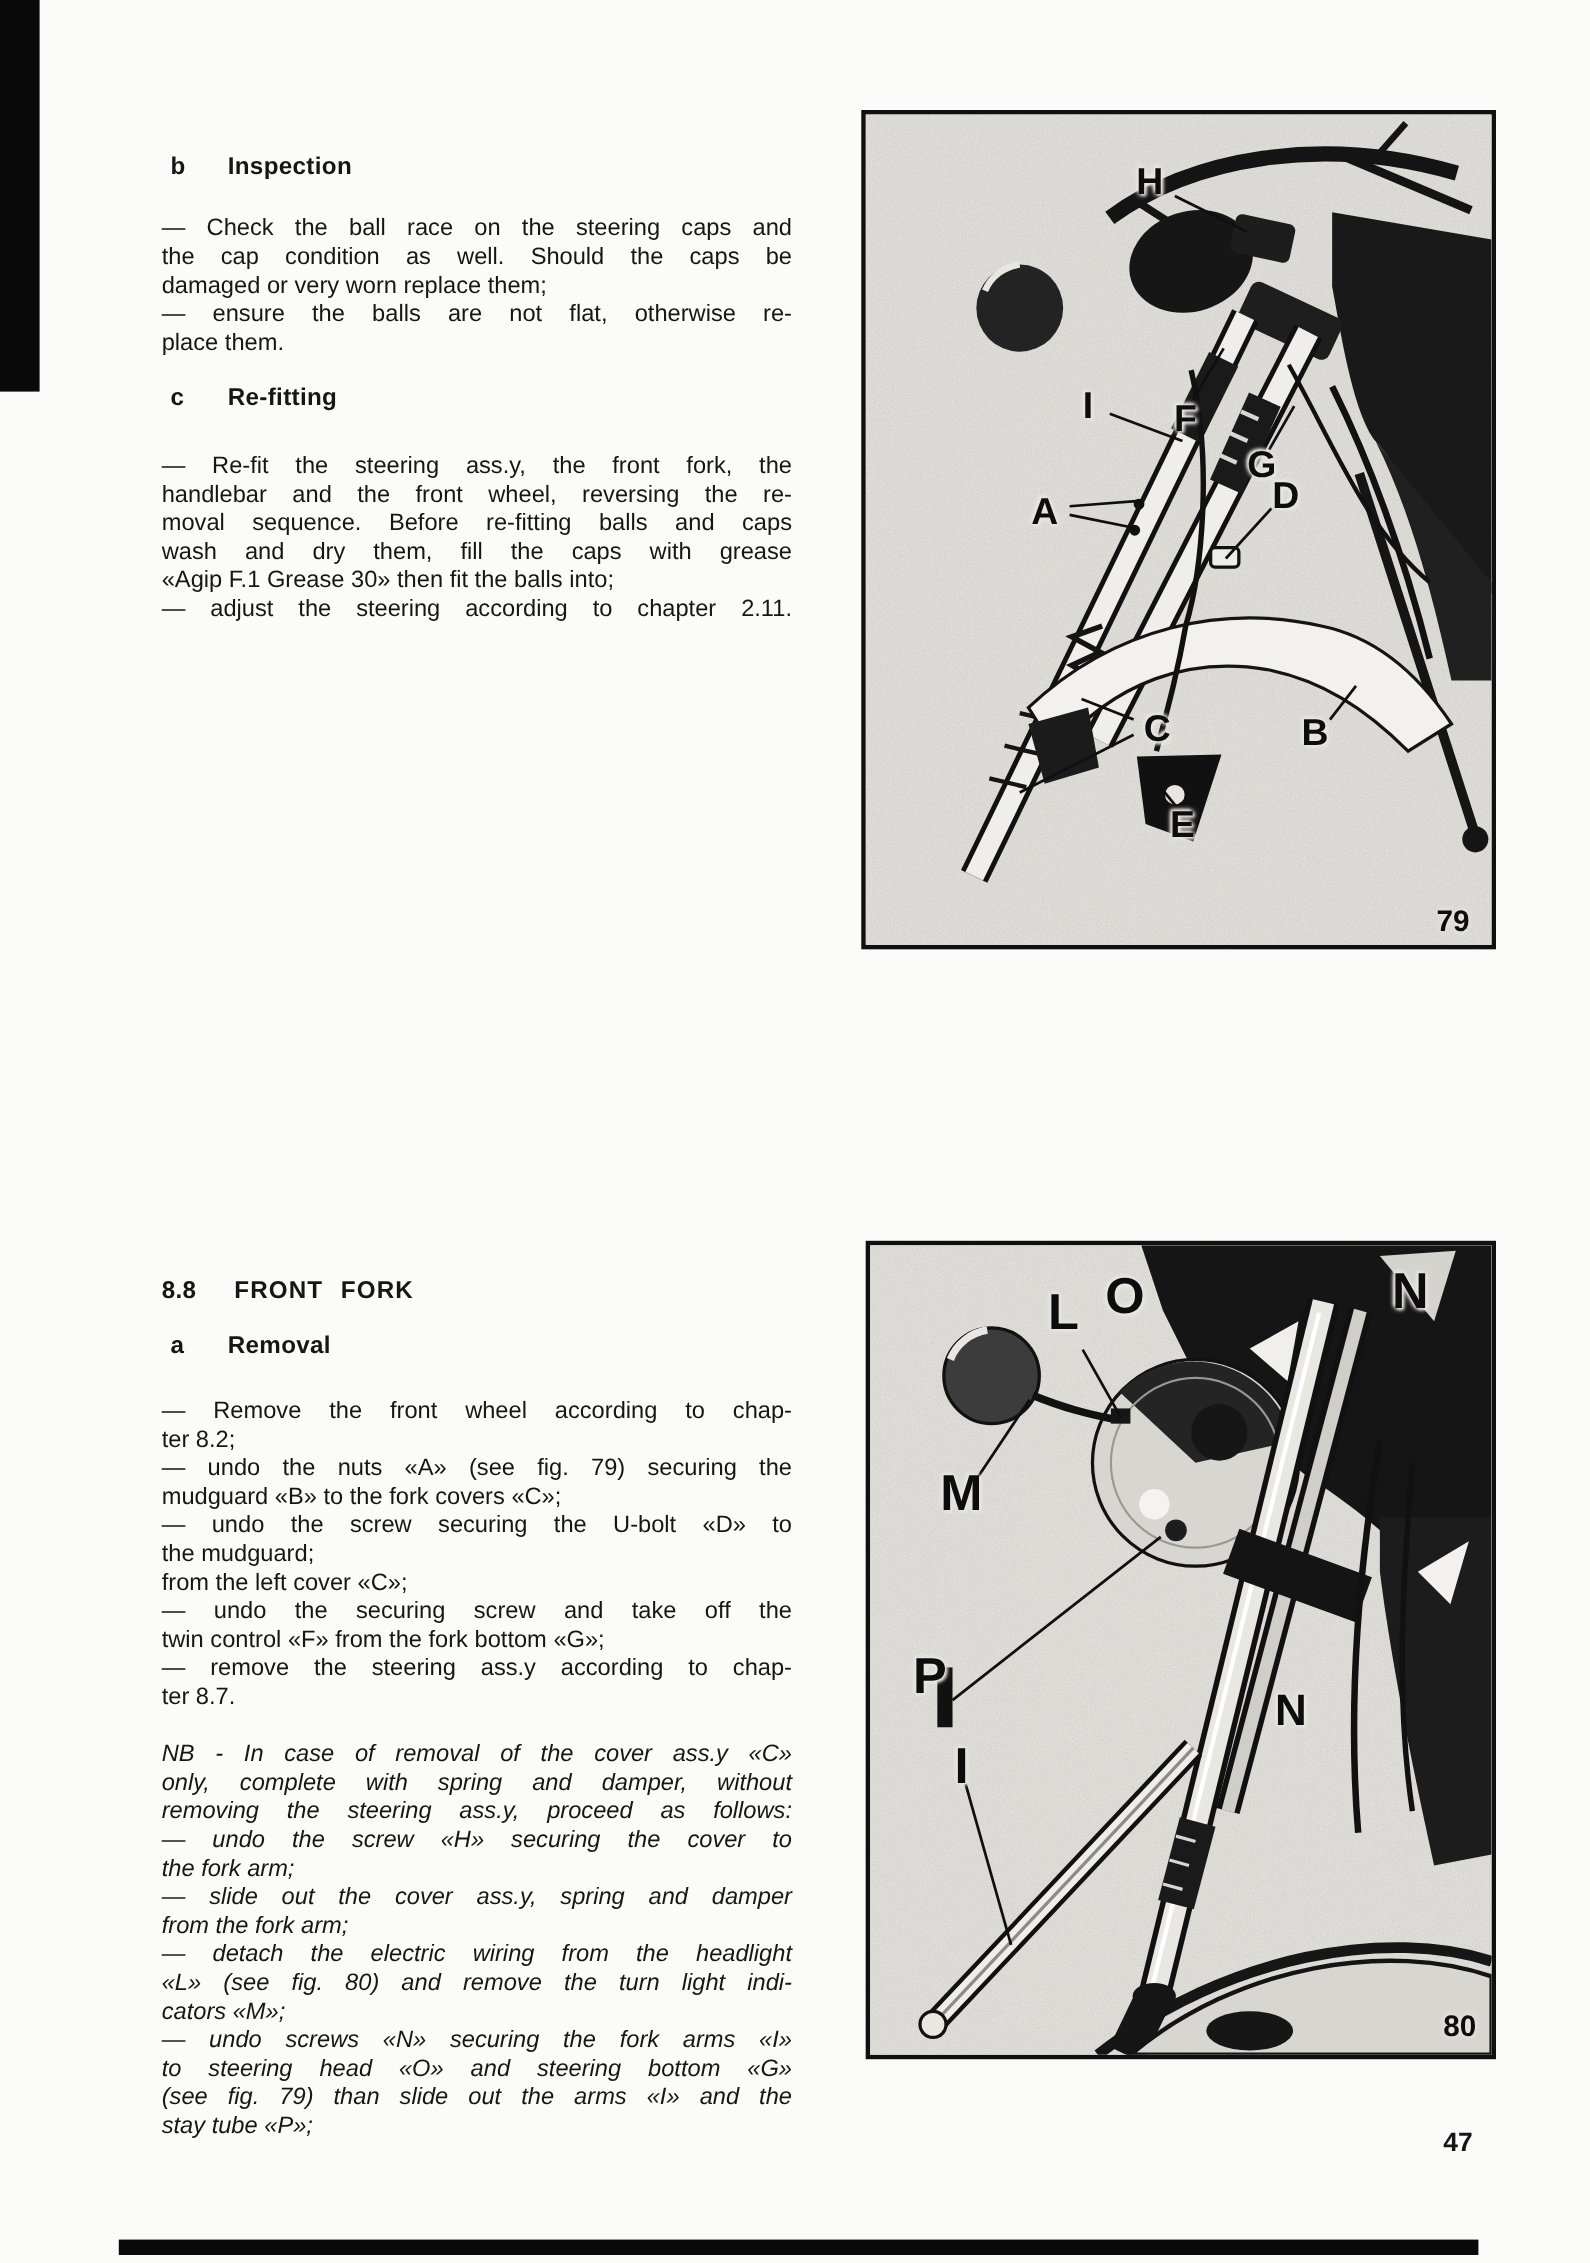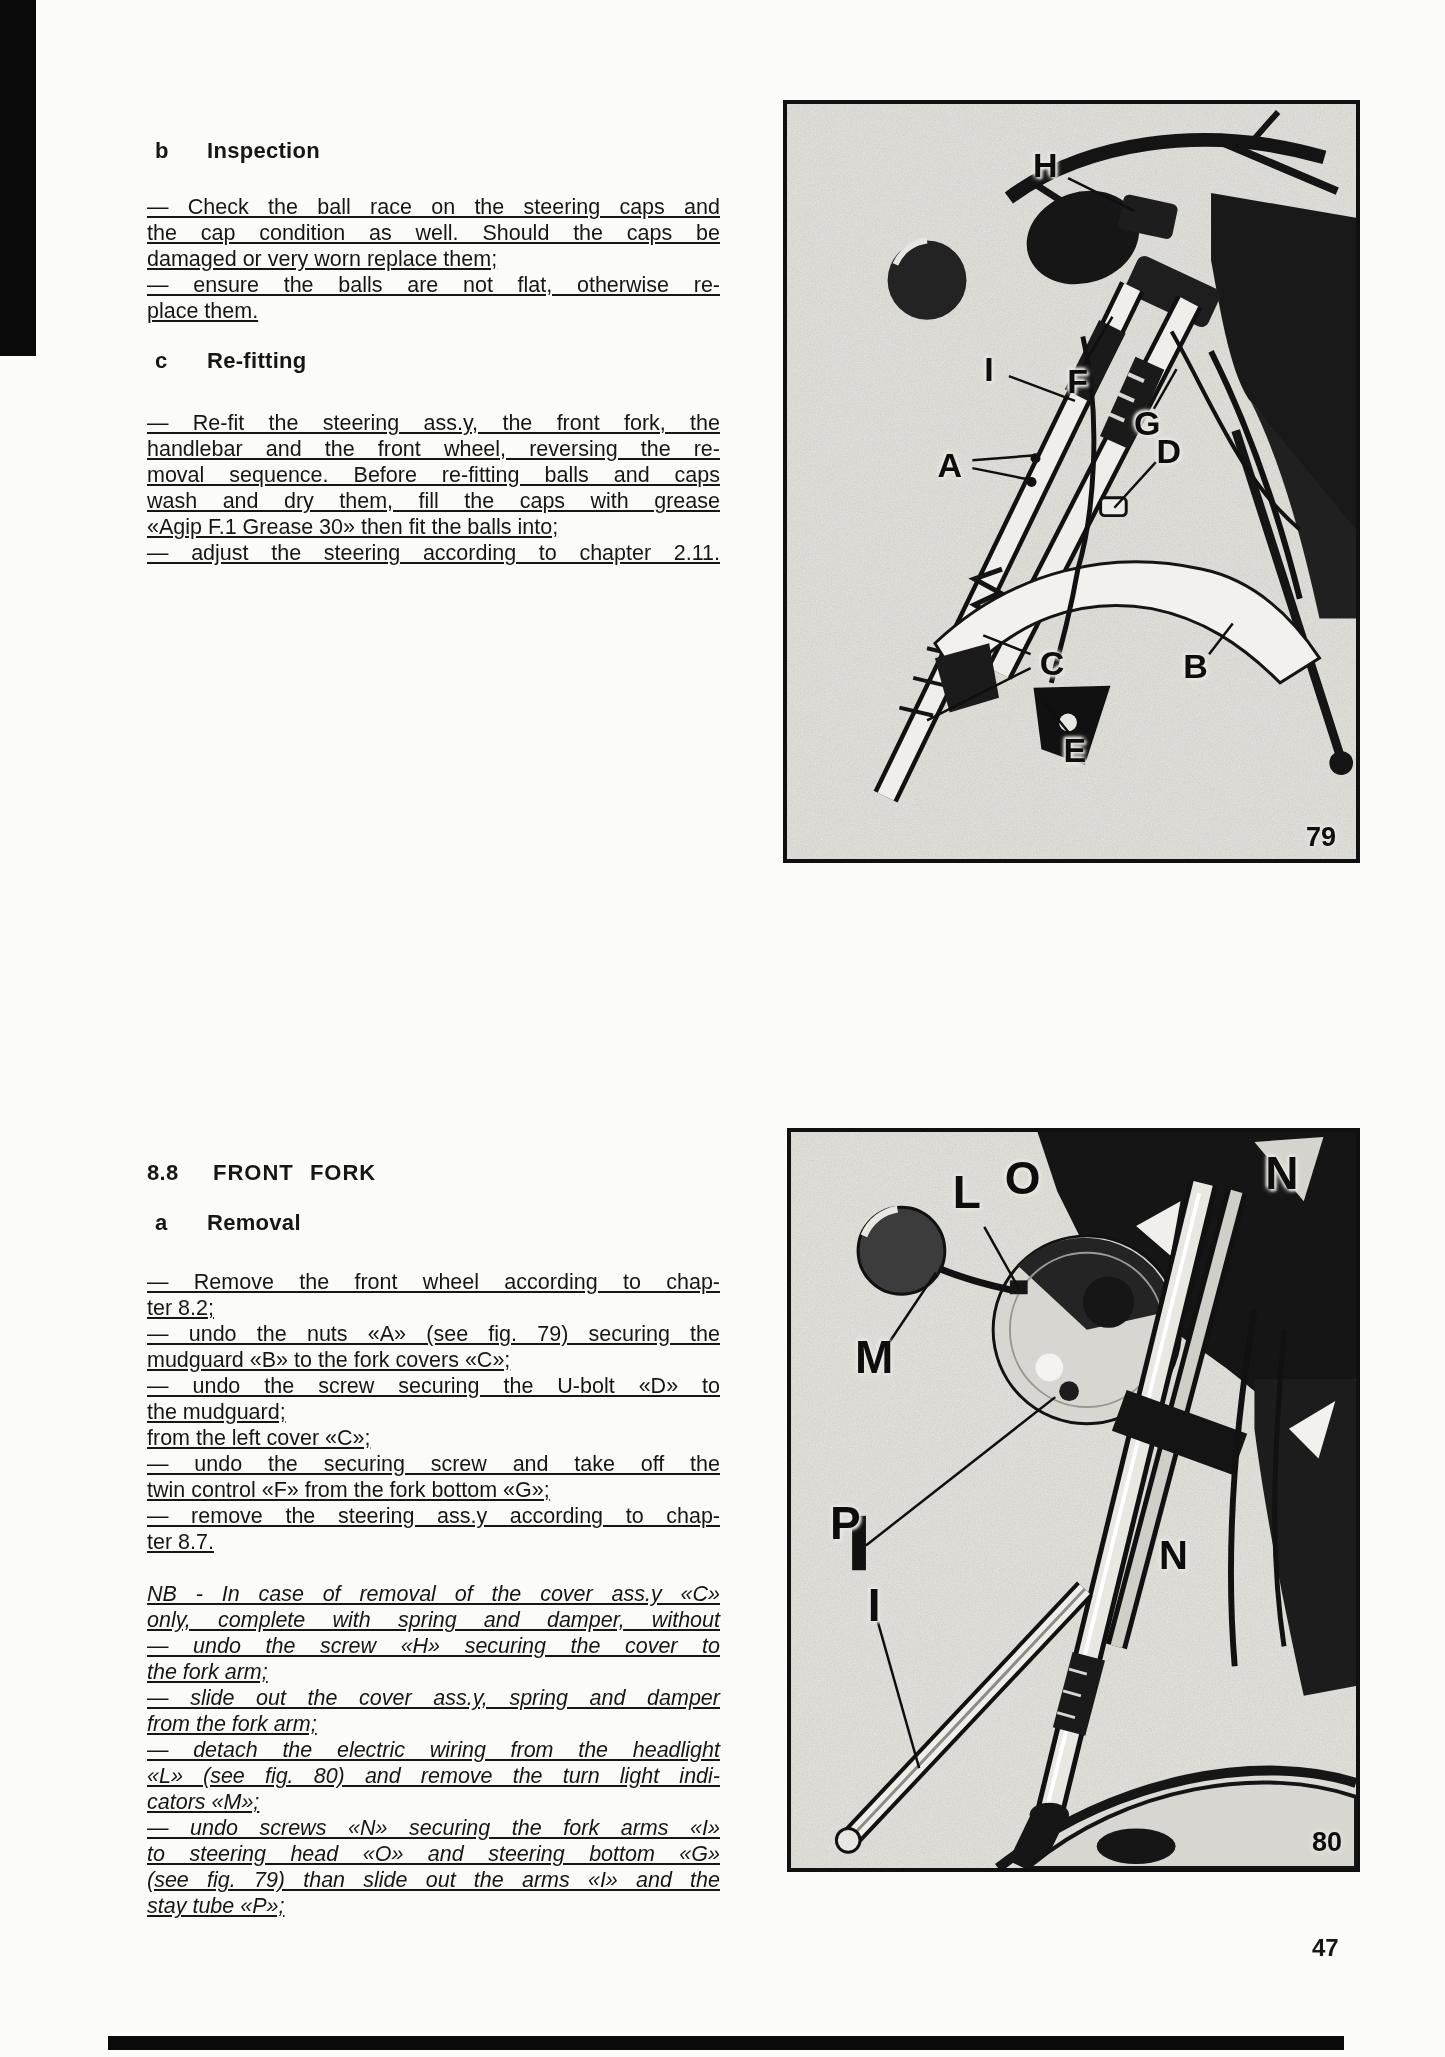--- a/index.html
+++ b/index.html
@@ -15,21 +15,21 @@
   .bar-left   { position:absolute; left:0; top:0; width:36px; height:356px; background:#0a0a0a; }
   .bar-bottom { position:absolute; left:108px; top:2036px; width:1236px; height:14px; background:#0a0a0a; }
 
   
   .col { position:absolute; left:147px; width:573px;margin-top:48px; }
   .heading { font-weight:700; font-size:22px; letter-spacing:0.3px; }
   .heading .term { display:inline-block; width:60px; padding-left:8px; }
   .heading.section-num .term { padding-left:0; width:66px; }
   .para { font-size:21.5px; line-height:26px; }
   .para.italic { font-style:italic; }
-  .line { white-space:nowrap; text-align:justify;text-decoration:underline; }
+  .line { white-space:nowrap; text-align:justify; }
   .line.j { text-align-last:justify; white-space:normal; }
   .line.e { text-align-last:left; white-space:normal; }
 
   
   .figure {
     position:absolute;
     border:4px solid #101010;
     background:#e8e6e1;
   }
   .figure svg { display:block; width:100%; height:100%; }
@@ -102,20 +102,21 @@
   <div class="line e">the mudguard;</div>
   <div class="line e">from the left cover «C»;</div>
   <div class="line j">— undo the securing screw and take off the</div>
   <div class="line e">twin control «F» from the fork bottom «G»;</div>
   <div class="line j">— remove the steering ass.y according to chap-</div>
   <div class="line e">ter 8.7.</div>
 </div>
 <div class="col para italic" style="top:1533px;">
   <div class="line j">NB - In case of removal of the cover ass.y «C»</div>
   <div class="line j">only, complete with spring and damper, without</div>
+  <div class="line j">removing the steering ass.y, proceed as follows:</div>
   <div class="line j">— undo the screw «H» securing the cover to</div>
   <div class="line e">the fork arm;</div>
   <div class="line j">— slide out the cover ass.y, spring and damper</div>
   <div class="line e">from the fork arm;</div>
   <div class="line j">— detach the electric wiring from the headlight</div>
   <div class="line j">«L» (see fig. 80) and remove the turn light indi-</div>
   <div class="line e">cators «M»;</div>
   <div class="line j">— undo screws «N» securing the fork arms «I»</div>
   <div class="line j">to steering head «O» and steering bottom «G»</div>
   <div class="line j">(see fig. 79) than slide out the arms «I» and the</div>

